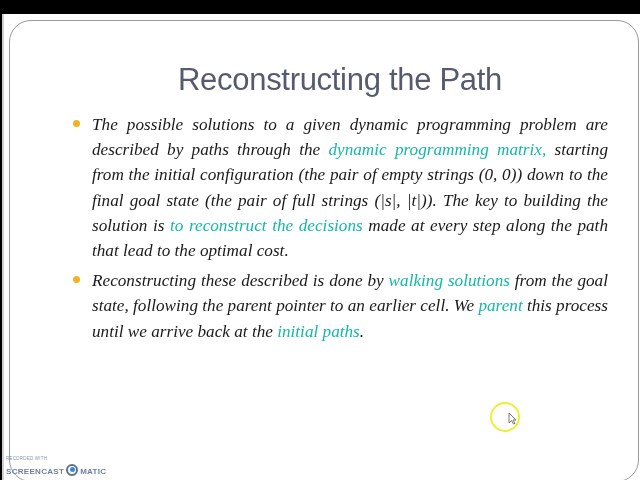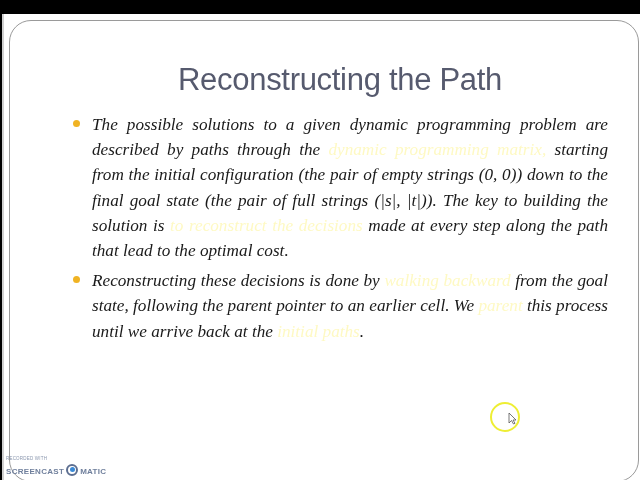--- a/index.html
+++ b/index.html
@@ -67,21 +67,21 @@
     .bullet-dot {
       position: absolute;
       left: 1px;
       top: 8px;
       width: 7px;
       height: 7px;
       border-radius: 50%;
       background: #f0b323;
     }
     .hl {
-      color: #fef9c3;
+      color: #14b8a6;
     }
     .cursor-ring {
       position: absolute;
       left: 490px;
       top: 394px;
       width: 30px;
       height: 30px;
       border: 2px solid #eeee33;
       border-radius: 50%;
       box-sizing: border-box;
@@ -145,21 +145,21 @@
 
   <div class="title">Reconstructing the Path</div>
 
   <div class="content">
     <div class="bullet">
       <span class="bullet-dot"></span>
       <span>The possible solutions to a given dynamic programming problem are described by paths through the </span><span class="hl">dynamic programming matrix,</span><span> starting from the initial configuration (the pair of empty strings (0, 0)) down to the final goal state (the pair of full strings (|s|, |t|)). The key to building the solution is </span><span class="hl">to reconstruct the decisions</span><span> made at every step along the path that lead to the optimal cost.</span>
     </div>
     <div class="bullet">
       <span class="bullet-dot"></span>
-      <span>Reconstructing these decisions is done by </span><span class="hl">walking backward</span><span> from the goal state, following the parent pointer to an earlier cell. We </span><span class="hl">parent</span><span> this process until we arrive back at the </span><span class="hl">initial paths</span><span>.</span>
+      <span>Reconstructing these described is done by </span><span class="hl">walking solutions</span><span> from the goal state, following the parent pointer to an earlier cell. We </span><span class="hl">parent</span><span> this process until we arrive back at the </span><span class="hl">initial paths</span><span>.</span>
     </div>
   </div>
 
   <div class="cursor-ring"></div>
   <div class="cursor-arrow" style="left:503px;top:404px;">
     <svg width="9" height="13" viewBox="0 0 9 13">
       <path d="M1 1 L1 11 L3.5 8.5 L5.5 12 L7 11.3 L5 8 L8 8 Z" fill="#ffffff" stroke="#555" stroke-width="0.8"></path>
     </svg>
   </div>
 

